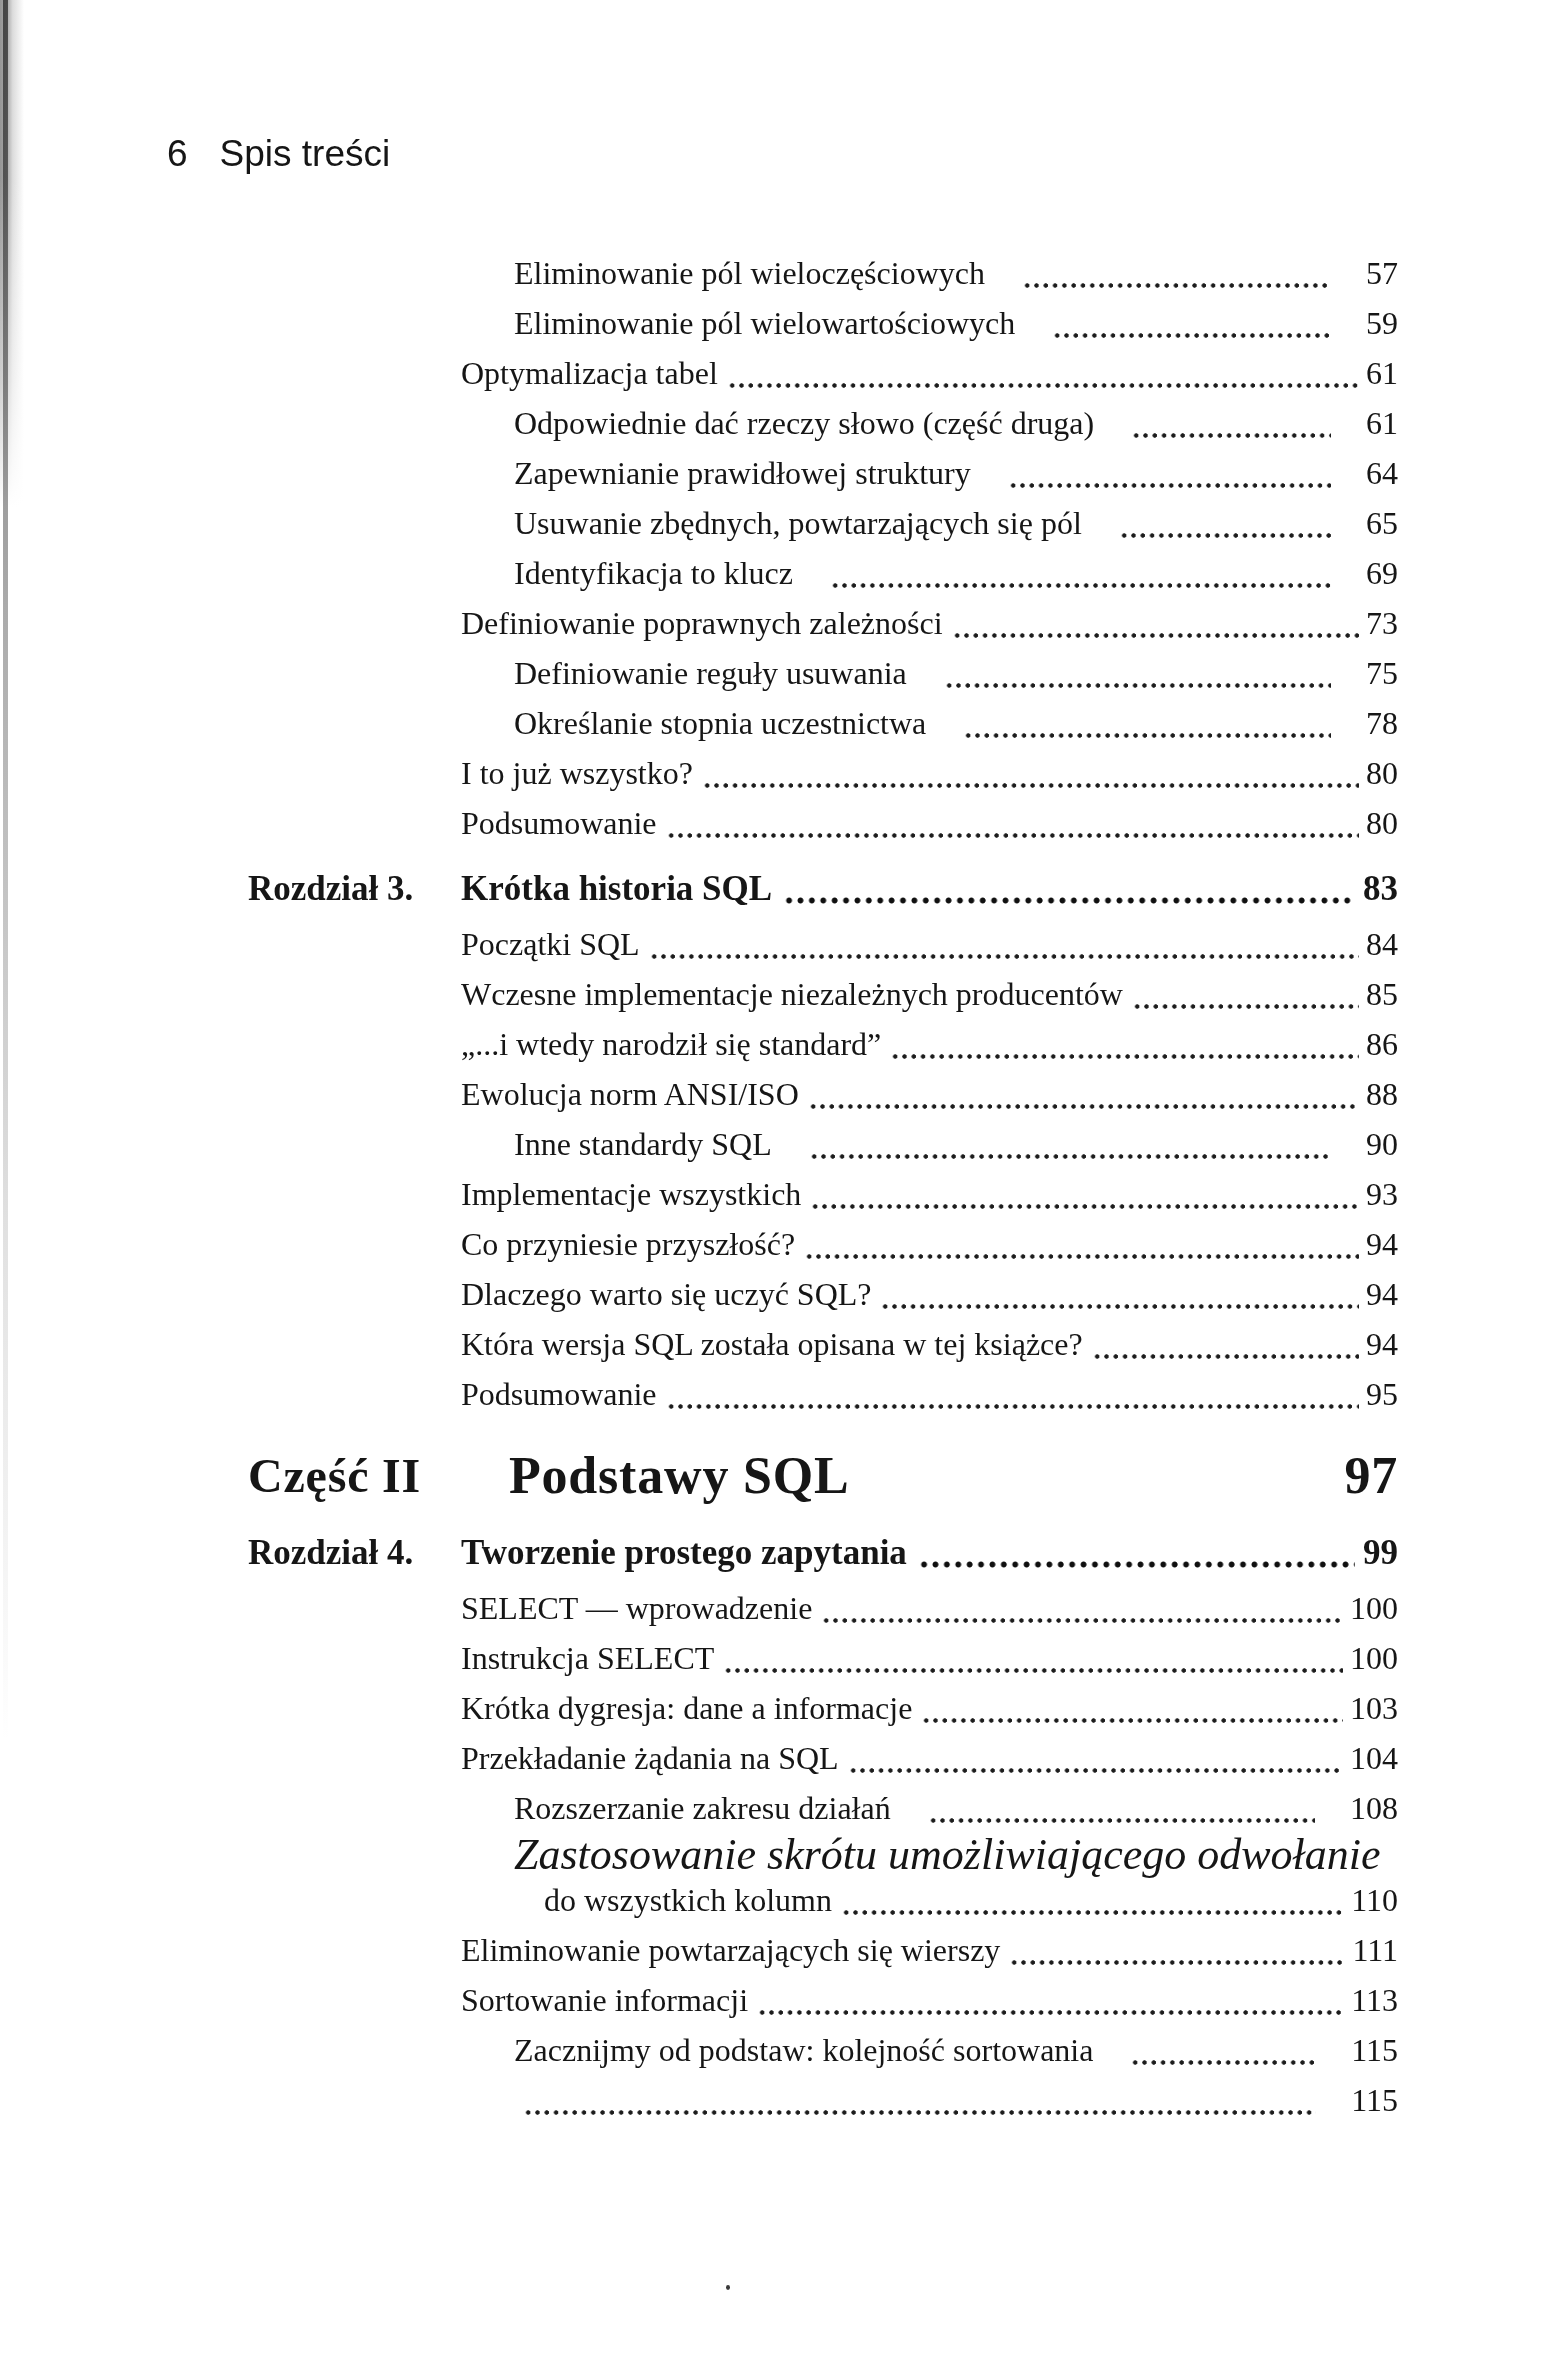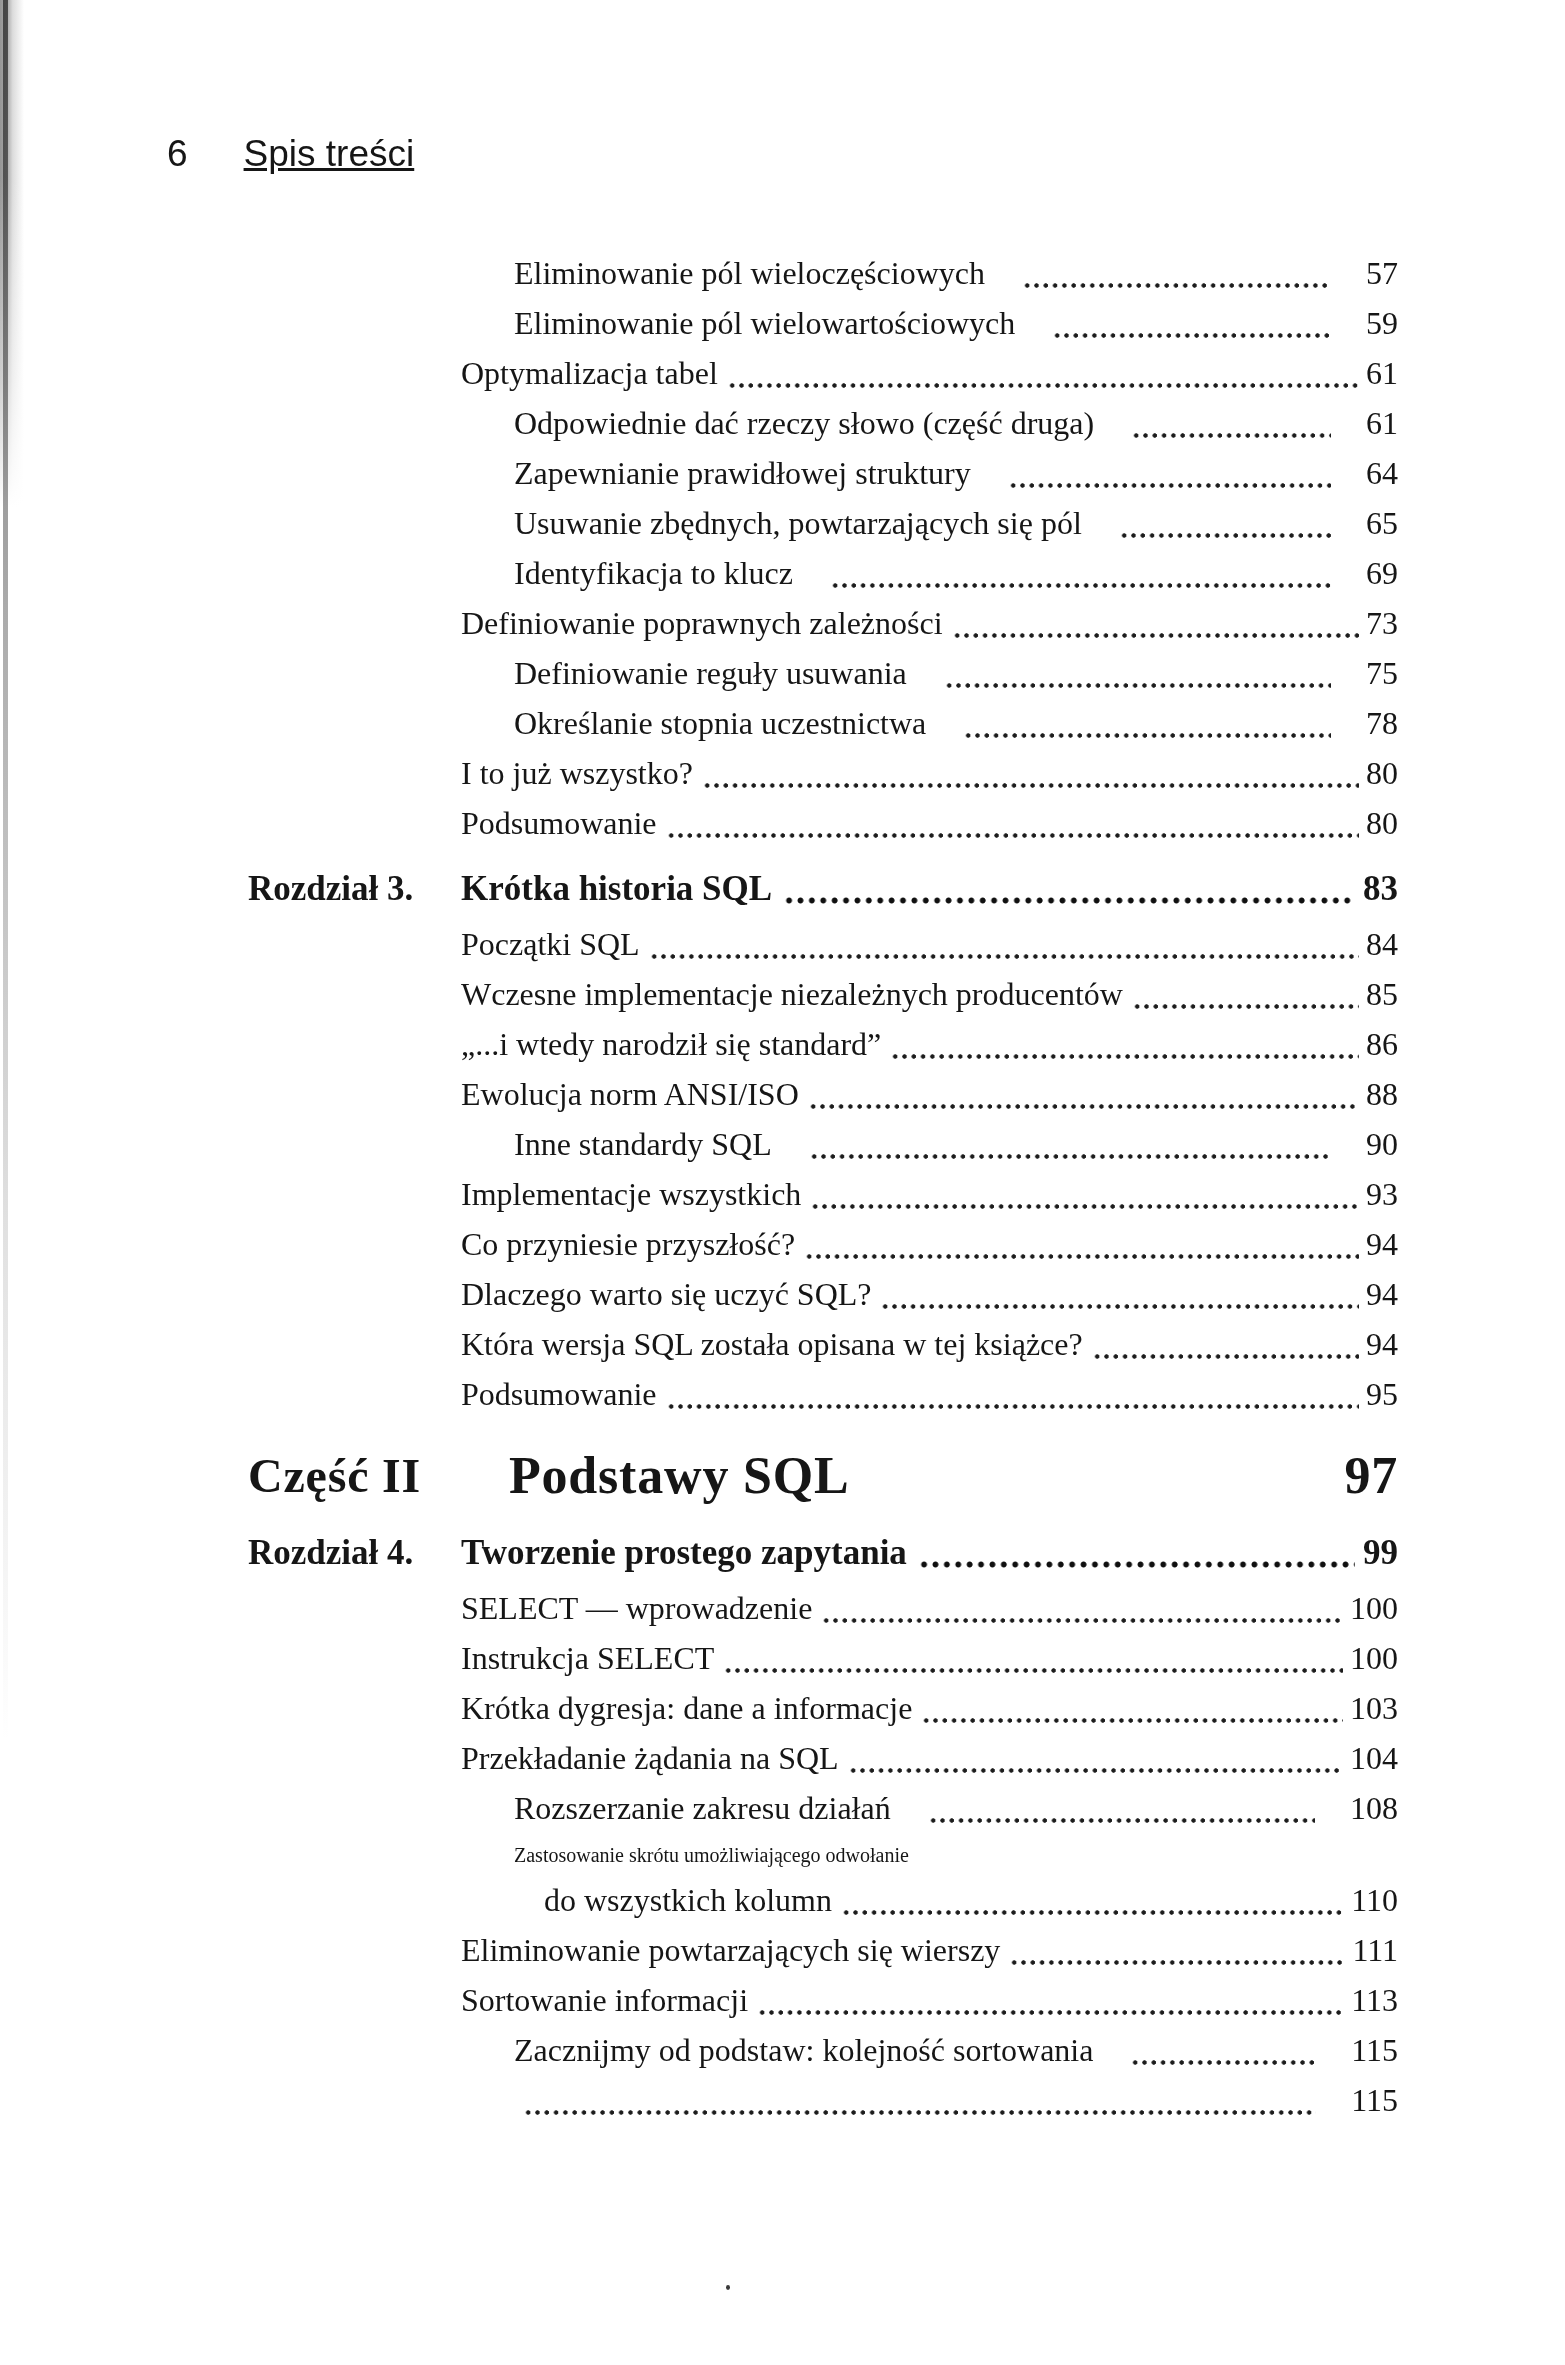--- a/index.html
+++ b/index.html
@@ -33,21 +33,21 @@
     position:absolute; left:726px; top:2285px; width:4.2px; height:5px;
     background:#3a3a3a; border-radius:50%;
   }
 
   
   .runhead {
     position:absolute; left:167px; top:135px;
     font-family:"Liberation Sans",sans-serif; font-size:37px; line-height:1;
     display:flex; white-space:nowrap;
   }
-  .runhead .title { margin-left:56px;text-decoration:underline; }
+  .runhead .title { margin-left:32px; }
 
   
   .toc { position:absolute; left:248px; top:248px; width:1150px; }
 
   .row { display:flex; align-items:stretch; }
   .lbl, .pg, .chlbl { white-space:nowrap; }
   .pg { flex:none; text-align:right; }
 
   .leader {
     flex:1 1 auto; min-width:25px;
@@ -60,21 +60,21 @@
   .entry .lbl, .entry .pg { line-height:50px; }
   .entry.lvl1 { padding-left:213px; }
   .entry.lvl2 { padding-left:266px;gap:28px; }
   .entry.cont { padding-left:296px;justify-content:space-between; }
   .entry .leader {
     background-image:radial-gradient(circle at 2.5px 50%, #1c1c1c 1.9px, rgba(28,28,28,0) 2.5px);
     background-size:9.3px 5px; background-position:1.7px 35px;
   }
 
   
-  .row2 .line1 { height:42px; font-size:20px; line-height:44px; padding-left:266px; white-space:nowrap; }
+  .row2 .line1 { height:42px; font-size:44px; line-height:44px; padding-left:266px; white-space:nowrap;font-style:italic; }
 
   
   .chapter { height:61px; font-size:35px; font-weight:bold; margin-top:10px; }
   .chapter .chlbl { flex:none; width:213px; line-height:61px; }
   .chapter .lbl, .chapter .pg { line-height:61px; }
   .chapter .leader {
     background-image:radial-gradient(circle at 3.4px 50%, #101010 2.5px, rgba(16,16,16,0) 3.3px);
     background-size:11.4px 6.8px; background-position:1.7px 39px;
     margin:0 8.5px 0 12px;
   }

